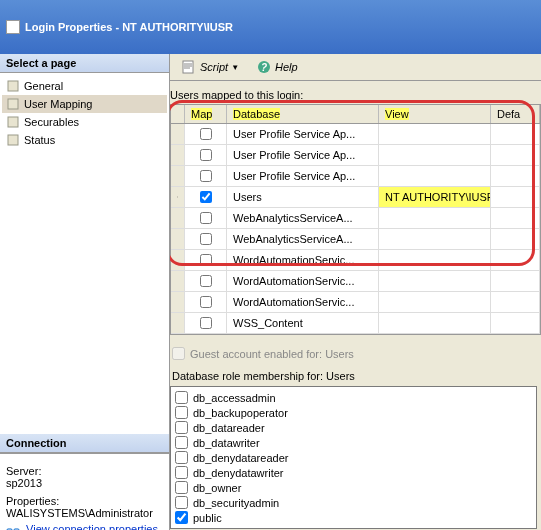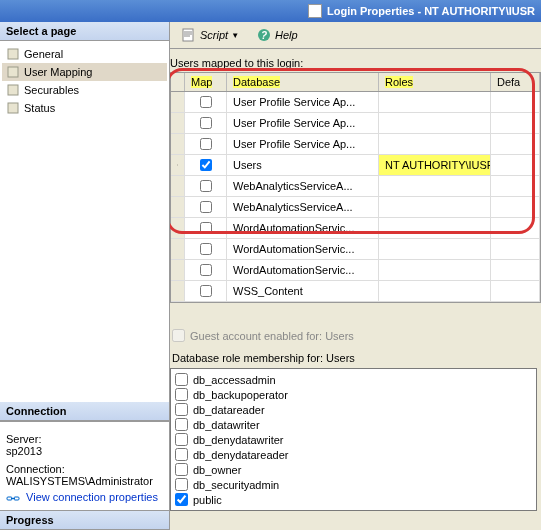--- a/index.html
+++ b/index.html
@@ -1,17 +1,17 @@
 <!DOCTYPE html>
 <html><head>
 <meta charset="utf-8">
 <style>
 * { box-sizing: border-box; margin: 0; padding: 0; }
 body { font-family: Tahoma, sans-serif; font-size: 11px; background: #fff; width: 541px; height: 530px; overflow: hidden; }
-.titlebar { background: linear-gradient(to bottom, #5a8ed6, #3a6ec6); color: #fff; padding: 4px 6px; font-weight: bold; display: flex; align-items: center; justify-content: flex-end; }
+.titlebar { background: linear-gradient(to bottom, #5a8ed6, #3a6ec6); color: #fff; padding: 20px 6px; font-weight: bold; display: flex; align-items: center; }
 .titlebar .ticon { width: 14px; height: 14px; background: #fff; margin-right: 5px; display: inline-block; border: 1px solid #999; }
 .container { display: flex; height: calc(100% - 22px); }
 .sidebar { width: 170px; background: #fff; border-right: 1px solid #999; display: flex; flex-direction: column; }
 .panel-head { background: linear-gradient(to bottom, #d8e4f5, #c4d4ee); padding: 3px 6px; font-weight: bold; border-bottom: 1px solid #999; }
 .nav { padding: 4px 2px; flex: 0 0 auto; }
 .nav-item { display: flex; align-items: center; padding: 2px 4px; cursor: pointer; }
 .nav-item.selected { background: #e0d8c8; }
 .nav-item .nicon { width: 14px; height: 14px; margin-right: 4px; display: inline-block; }
 .nicon svg { width: 14px; height: 14px; }
 .spacer { flex: 1; }
@@ -35,21 +35,21 @@
 .col-db { width: 152px; }
 .col-user { width: 112px; }
 .col-def { flex: 1; }
 .hl { background: #ffff66; }
 .grid-row { display: flex; border-bottom: 1px solid #ddd; }
 .grid-row .cell { padding: 2px 6px; border-right: 1px solid #ddd; display: flex; align-items: center; overflow: hidden; white-space: nowrap; height: 20px; }
 .rowhead { width: 14px; background: #ece9d8; border-right: 1px solid #999; }
 .chk { width: 12px; height: 12px; margin: 0 auto; }
 .selrow { background: #fff; }
 .selrow .cell.col-user { background: #ffff66; }
-.guest { margin: 26px 0 10px 2px; color: #888; display: flex; align-items: center; }
+.guest { margin: 12px 0 10px 2px; color: #888; display: flex; align-items: center; }
 .guest input { margin-right: 5px; }
 .role-label { margin: 2px 0 4px 2px; }
 .rolebox { border: 1px solid #7a7a7a; background: #fff; padding: 3px 4px; width: 99%; }
 .role-item { display: flex; align-items: center; padding: 1px 0; }
 .role-item input { margin-right: 5px; }
 </style>
 </head>
 <body>
 
 <div class="titlebar">
@@ -84,21 +84,21 @@
               <rect x="2" y="2" width="10" height="10" fill="#e8e4d0" stroke="#998"></rect>
             </svg></span>
           <span>Status</span>
         </div>
       </div>
     <div class="spacer"></div>
     <div class="panel-head">Connection</div>
     <div class="conn-section">
       <div class="lbl">Server:</div>
       <div>sp2013</div>
-      <div class="lbl">Connection:</div>
+      <div class="lbl">Properties:</div>
       <div>WALISYSTEMS\Administrator</div>
       <div>
         <span style="display:inline-block;width:14px;height:14px;vertical-align:middle;margin-right:3px">
           <svg viewBox="0 0 14 14">
               <rect x="1" y="6" width="5" height="3" rx="1" fill="none" stroke="#06c"></rect>
               <rect x="8" y="6" width="5" height="3" rx="1" fill="none" stroke="#06c"></rect>
               <line x1="5" y1="7.5" x2="9" y2="7.5" stroke="#06c"></line>
             </svg>
         </span>
         <a class="link">View connection properties</a>
@@ -128,21 +128,21 @@
 
     <div class="content">
       <div class="group-label">Users mapped to this login:</div>
       <div class="annot-wrap">
         <div class="annot-border"></div>
         <div class="grid">
           <div class="grid-header">
             <div class="cell rowhead"></div>
             <div class="cell col-map"><span class="hl">Map</span></div>
             <div class="cell col-db"><span class="hl">Database</span></div>
-            <div class="cell col-user"><span class="hl">Roles</span></div>
+            <div class="cell col-user"><span class="hl">View</span></div>
             <div class="cell col-def">Defa</div>
           </div>
           <div id="grid-body">
               <div class="grid-row">
                 <div class="cell rowhead"></div>
                 <div class="cell col-map">
                   <input type="checkbox" class="chk" style="">
                 </div>
                 <div class="cell col-db">User Profile Service Ap...</div>
                 <div class="cell col-user"></div>
@@ -255,25 +255,25 @@
           <div class="role-item">
             <input type="checkbox" style="">
             <span>db_datareader</span>
           </div>
           <div class="role-item">
             <input type="checkbox" style="">
             <span>db_datawriter</span>
           </div>
           <div class="role-item">
             <input type="checkbox" style="">
+            <span>db_denydatareader</span>
+          </div>
+          <div class="role-item">
+            <input type="checkbox" style="">
             <span>db_denydatawriter</span>
-          </div>
-          <div class="role-item">
-            <input type="checkbox" style="">
-            <span>db_denydatareader</span>
           </div>
           <div class="role-item">
             <input type="checkbox" style="">
             <span>db_owner</span>
           </div>
           <div class="role-item">
             <input type="checkbox" style="">
             <span>db_securityadmin</span>
           </div>
           <div class="role-item">

